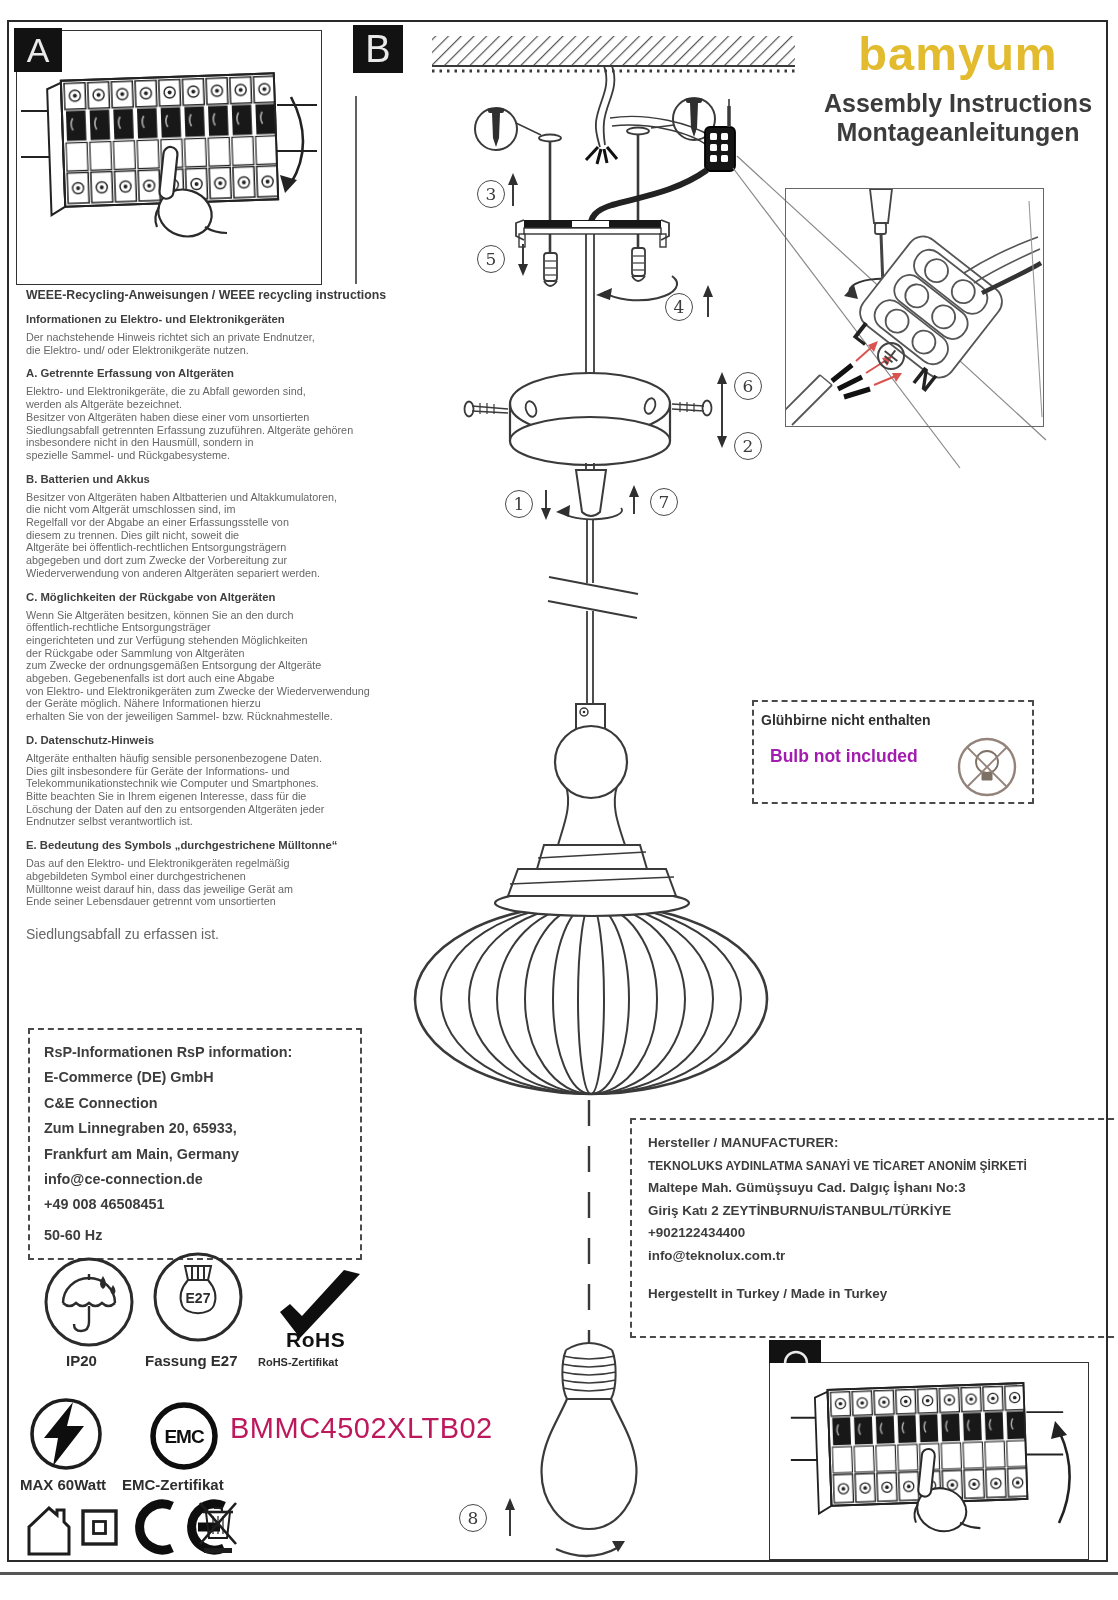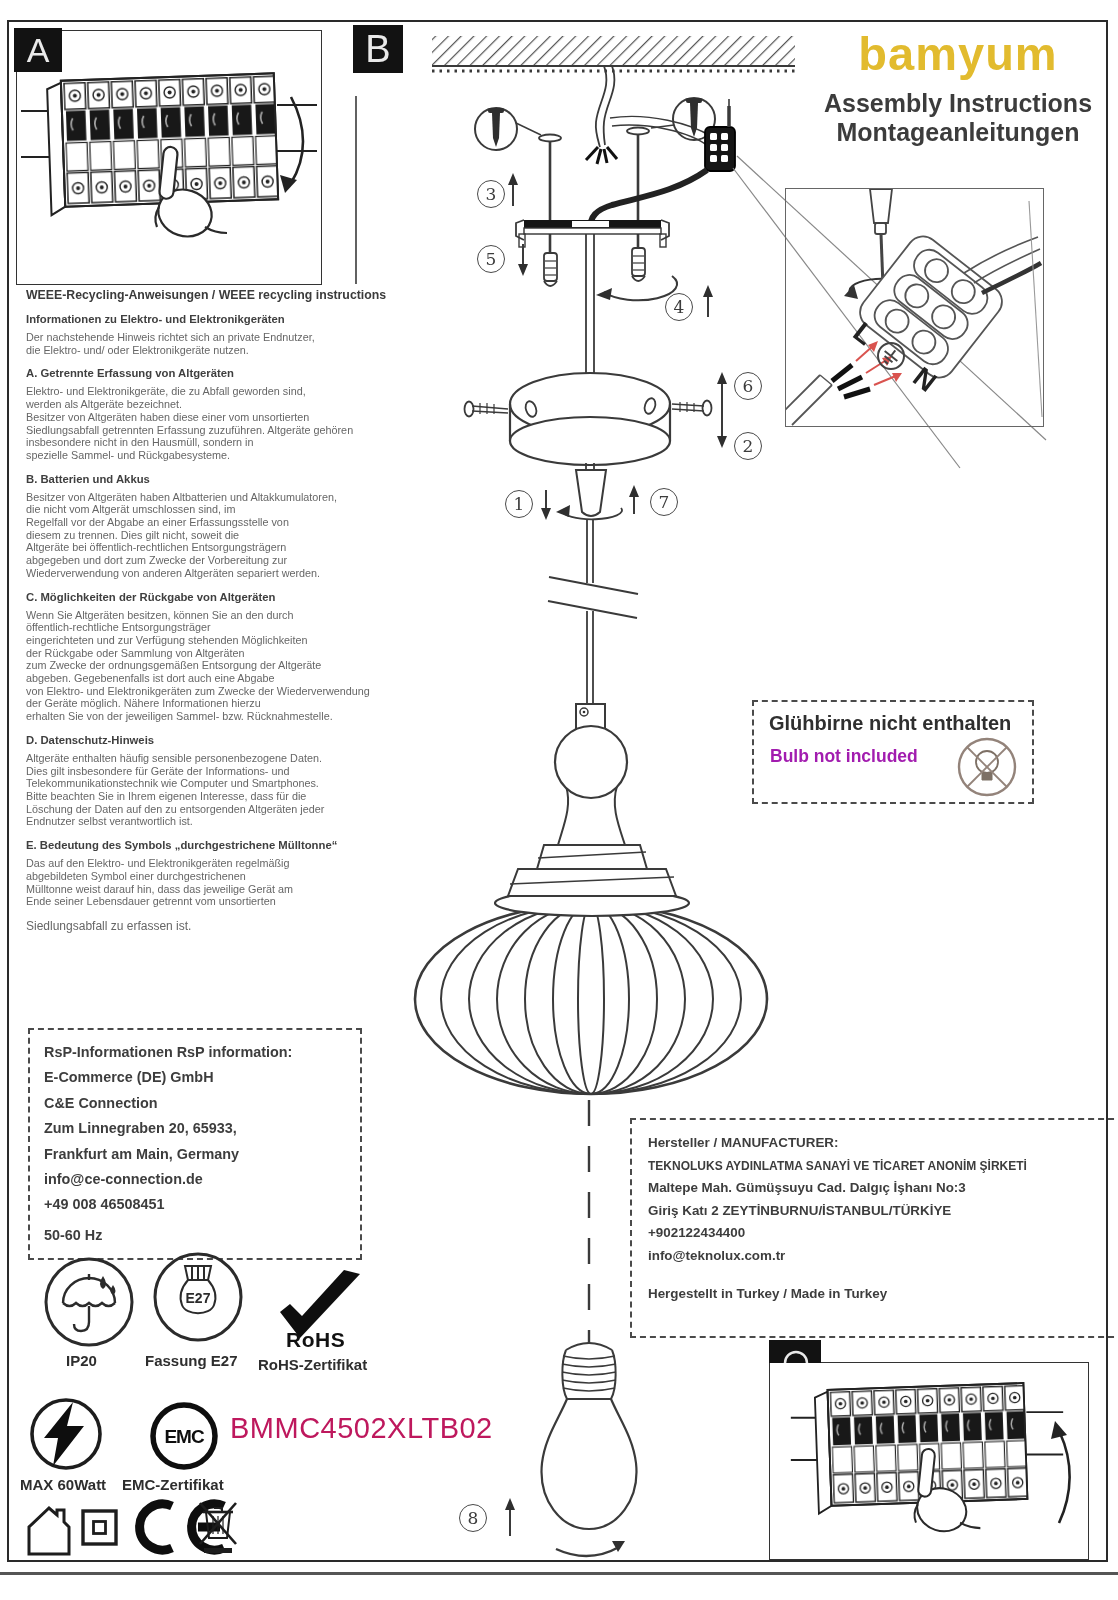--- a/index.html
+++ b/index.html
@@ -13,31 +13,31 @@
   .panel-box{border:1.6px solid #333;}
   
   .hdr{left:812px;top:28px;width:292px;text-align:center;}
   .brand{font-size:47px;font-weight:700;letter-spacing:1px;line-height:52px;}
   .hdr-title{font-size:25px;font-weight:700;color:#3c3c3c;line-height:29px;margin-top:9px;}
   
   .weecol{left:26px;top:288px;width:406px;color:#666;}
   .wee-h0{font-size:12.3px;font-weight:700;color:#3b3b3b;margin:0 0 9px 0;}
   .wee-sh{font-size:11.3px;font-weight:700;color:#3f3f3f;margin:11px 0 6px 0;}
   .wee-b{font-size:10.8px;line-height:12.7px;white-space:pre-line;margin:0;}
-  .wee-f{font-size:12px;margin-top:12px;}
+  .wee-f{font-size:14px;margin-top:20px;}
   
   .dashbox{border:2px dashed #4a4a4a;color:#3d3d3d;}
   .rsp{left:28px;top:1028px;width:302px;height:208px;padding:10px 14px;}
   .rsp div{font-size:14.4px;font-weight:700;line-height:25.4px;}
   .mfr{left:630px;top:1118px;width:458px;height:192px;padding:12px 16px;}
   .mfr div{font-size:13.4px;font-weight:700;line-height:22.5px;}
   .mfr .big{font-size:12px;}
   .mfr .made{margin-top:16px;}
   .bulbbox{left:752px;top:700px;width:278px;height:100px;}
-  .bulbbox .t1{position:absolute;left:15px;top:10px;font-size:20px;font-weight:600;color:#2f2f2f;}
+  .bulbbox .t1{position:absolute;left:7px;top:10px;font-size:14px;font-weight:600;color:#2f2f2f;}
   .bulbbox .t2{position:absolute;left:16px;top:44px;font-size:17.5px;font-weight:600;color:#a21caf;}
   
   .step{width:26px;height:26px;border:1.6px solid #4a4a4a;border-radius:50%;color:#3c3c3c;
         font-family:"DejaVu Serif",serif;font-size:17px;line-height:26px;text-align:center;}
   
   .cert-label{font-weight:700;color:#2e2e2e;font-size:15px;}
   .rohs-t{font-weight:700;color:#111;font-size:21px;letter-spacing:0.5px;}
   .code{font-weight:400;color:#be185d;font-size:29px;letter-spacing:0.5px;}
   svg text{font-family:"Liberation Sans",sans-serif;}
 </style>
@@ -461,21 +461,21 @@
       <path d="M37,30 C30,38 28,47 31,55 C35,66 59,66 63,55 C66,47 64,38 57,30 Z"></path>
     </g>
     <text x="47" y="53" text-anchor="middle" font-size="14" font-weight="bold" fill="#2b2b2b">E27</text>
   </svg>
   <div class="abs cert-label" style="left:145px;top:1352px;">Fassung E27</div>
 
   <svg class="abs" style="left:276px;top:1270px;" width="86" height="68" viewBox="0 0 86 68">
     <polygon points="4,42 24,68 84,4 68,0 26,46 14,34" fill="#0e0e0e"></polygon>
   </svg>
   <div class="abs rohs-t" style="left:286px;top:1328px;">RoHS</div>
-  <div class="abs cert-label" style="left:258px;top:1356px;font-size:15px;">RoHS-Zertifikat</div>
+  <div class="abs cert-label" style="left:258px;top:1356px;font-size:11px;">RoHS-Zertifikat</div>
 
   <svg class="abs" style="left:28px;top:1396px;" width="76" height="76" viewBox="0 0 76 76">
     <circle cx="38" cy="38" r="34" fill="none" stroke="#1d1d1d" stroke-width="3.6"></circle>
     <polygon points="45,6 16,42 30,42 25,70 56,30 39,30" fill="#0e0e0e"></polygon>
   </svg>
   <div class="abs cert-label" style="left:20px;top:1476px;">MAX 60Watt</div>
 
   <svg class="abs" style="left:148px;top:1400px;" width="72" height="72" viewBox="0 0 72 72">
     <circle cx="36" cy="36" r="31" fill="none" stroke="#0e0e0e" stroke-width="5.5"></circle>
     <text x="36" y="43" text-anchor="middle" font-size="19" font-weight="bold" fill="#0e0e0e" letter-spacing="-1">EMC</text>

